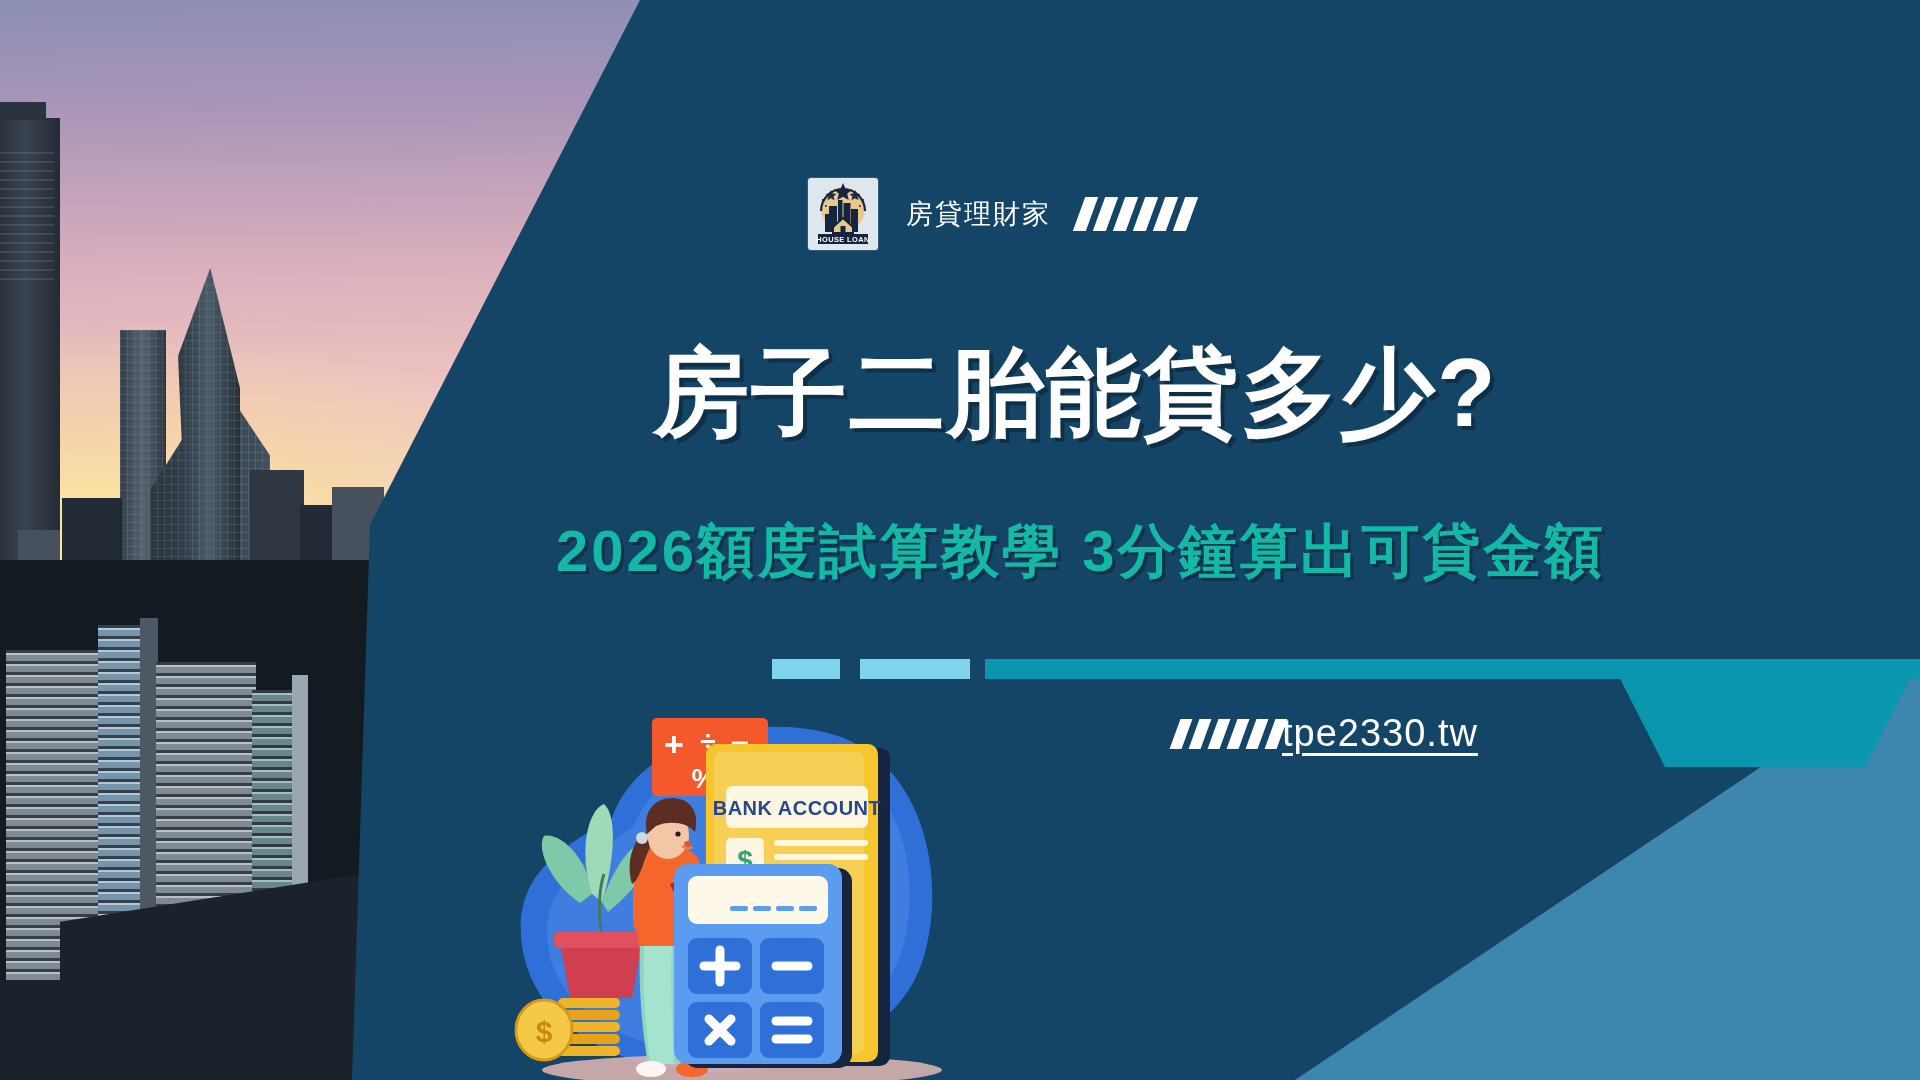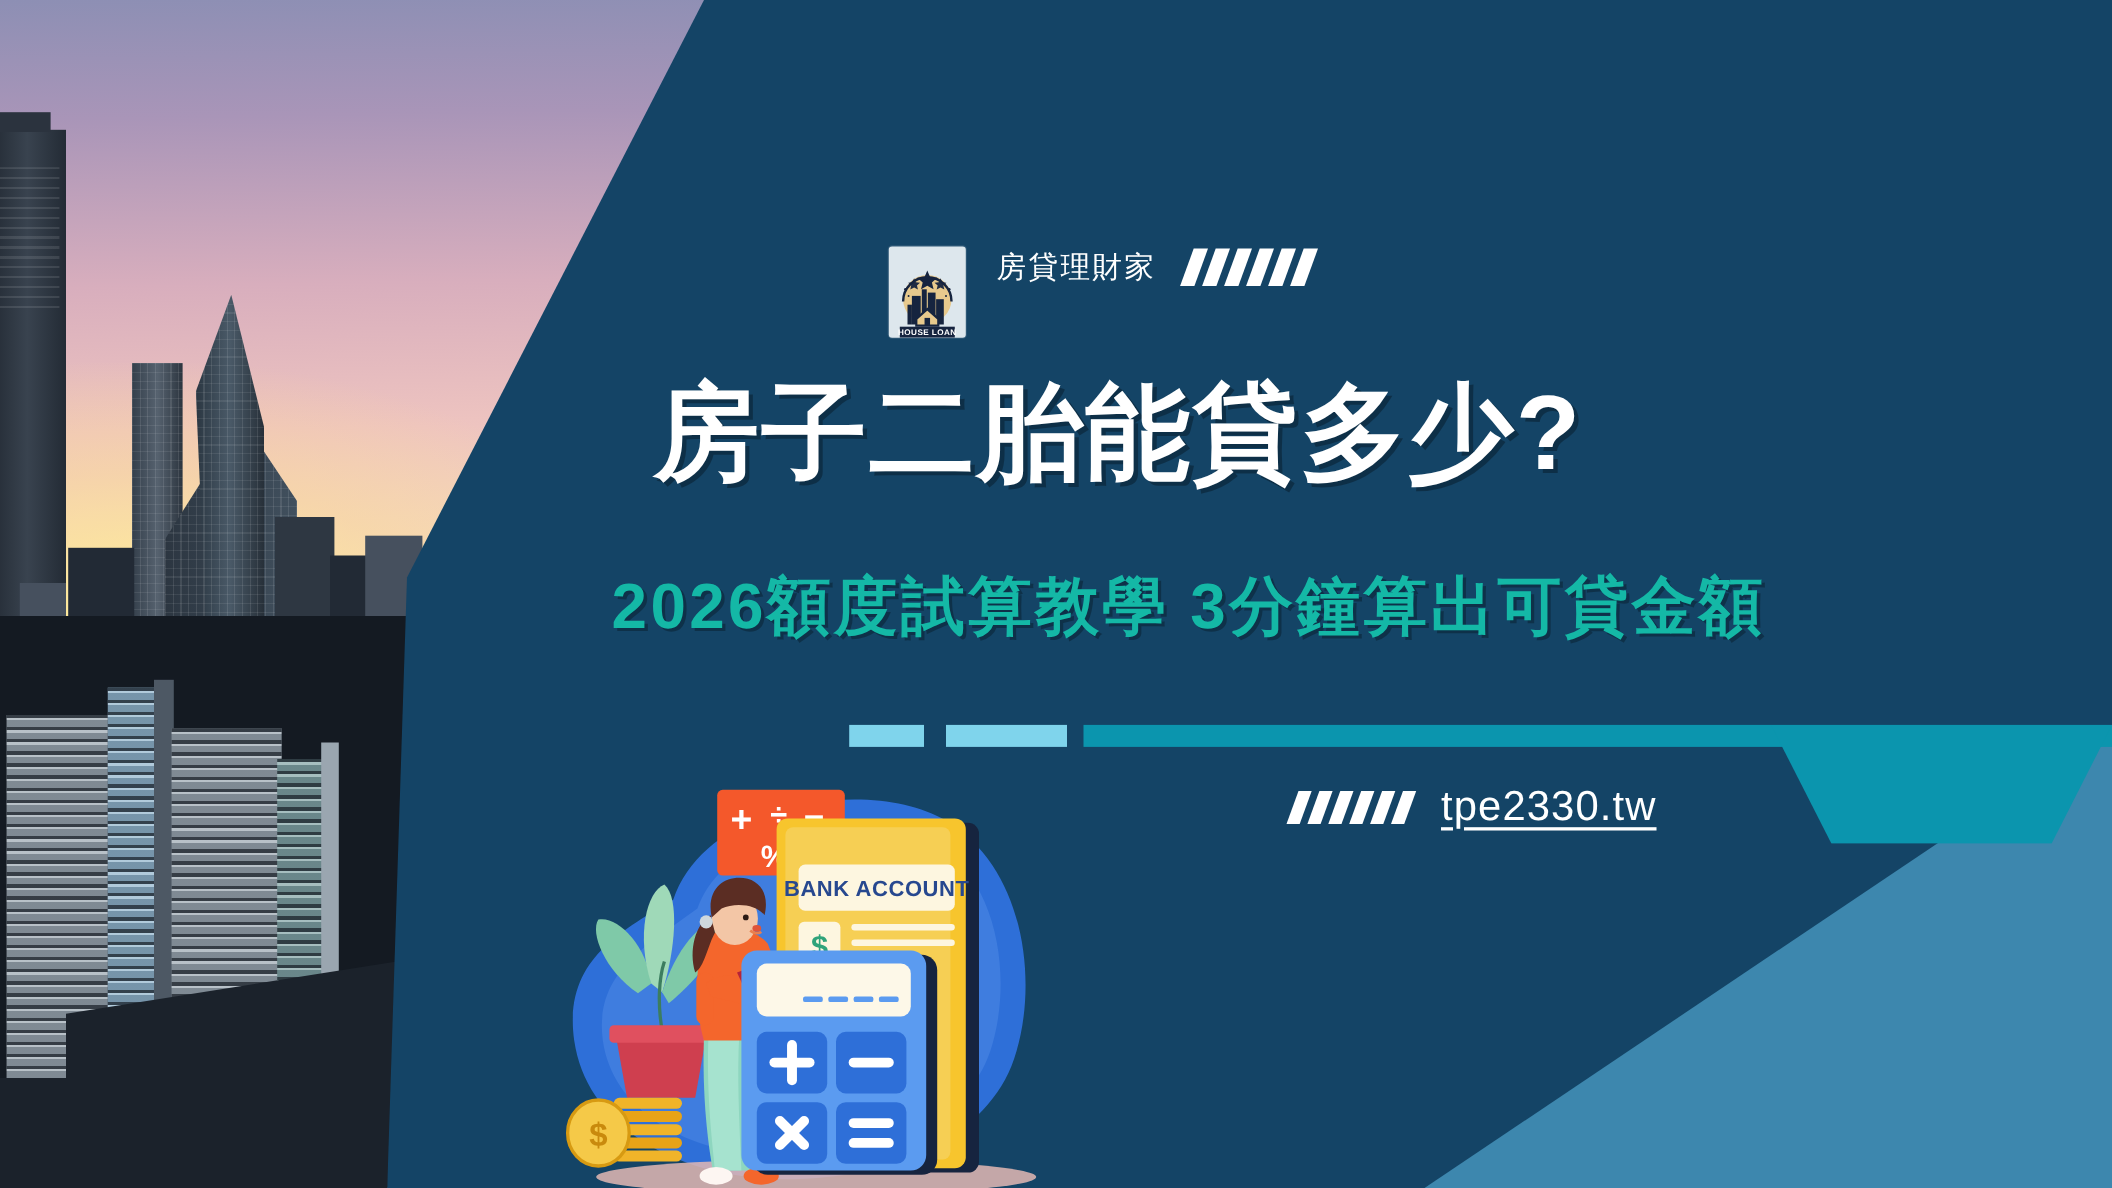--- a/index.html
+++ b/index.html
@@ -95,34 +95,33 @@
   
   .wedge{
     position:absolute;right:0;bottom:0;width:720px;height:460px;
     background:#3d87ae;
     clip-path:polygon(720px 40px, 720px 460px, 95px 460px);
   }
 
   
   .logorow{position:absolute;left:808px;top:178px;display:flex;align-items:center;gap:28px;}
   .badge{
-    width:70px;height:83px;background:#dde7ed;border-radius:3px;
-    display:flex;align-items:flex-end;justify-content:center;position:relative;
+    width:70px;height:72px;background:#dde7ed;border-radius:3px;
+    display:flex;align-items:flex-start;justify-content:center;position:relative;
     box-shadow:0 0 0 1px rgba(255,255,255,.12);
-    margin-top:46px;
   }
   .badge svg{display:block;}
   .brand{color:#ffffff;font-size:27px;letter-spacing:2px;font-weight:400;white-space:nowrap;}
 
   .slashes{display:flex;gap:7px;align-items:center;}
   .slashes i{display:block;width:13px;height:34px;background:#fff;transform:skewX(-20deg);}
 
   
   .h1{
-    position:absolute;left:594px;top:330px;
+    position:absolute;left:653px;top:330px;
     color:#fff;font-size:96px;font-weight:bold;letter-spacing:2px;
     text-shadow:4px 4px 0 rgba(0,0,0,.30);
     white-space:nowrap;
   }
   .h2{
     position:absolute;left:556px;top:513px;
     color:#14b8a6;font-size:58px;font-weight:bold;letter-spacing:3px;
     text-shadow:3px 3px 0 rgba(0,0,0,.28);
     white-space:nowrap;
   }
@@ -133,21 +132,21 @@
   .dv2{left:860px;top:659px;width:110px;}
   .tealbar{
     position:absolute;left:985px;top:659px;height:20px;width:935px;background:#0b95ae;
   }
   .tealshape{
     position:absolute;left:1610px;top:659px;width:310px;height:108px;background:#0b95ae;
     clip-path:polygon(0 0,310px 0,255px 108px,55px 108px);
   }
 
   
-  .urlrow{position:absolute;left:1175px;top:712px;display:flex;align-items:center;gap:28px;}
+  .urlrow{position:absolute;left:1175px;top:712px;display:flex;align-items:center;}
   .urlrow .slashes i{height:30px;width:12px;}
   .url{
     color:#fff;font-size:38px;letter-spacing:1px;
     text-decoration:underline;text-underline-offset:7px;text-decoration-thickness:3px;
     white-space:nowrap;
   }
 
   
   .illus{position:absolute;left:492px;top:698px;width:480px;height:382px;}
   .illus svg{display:block;}

